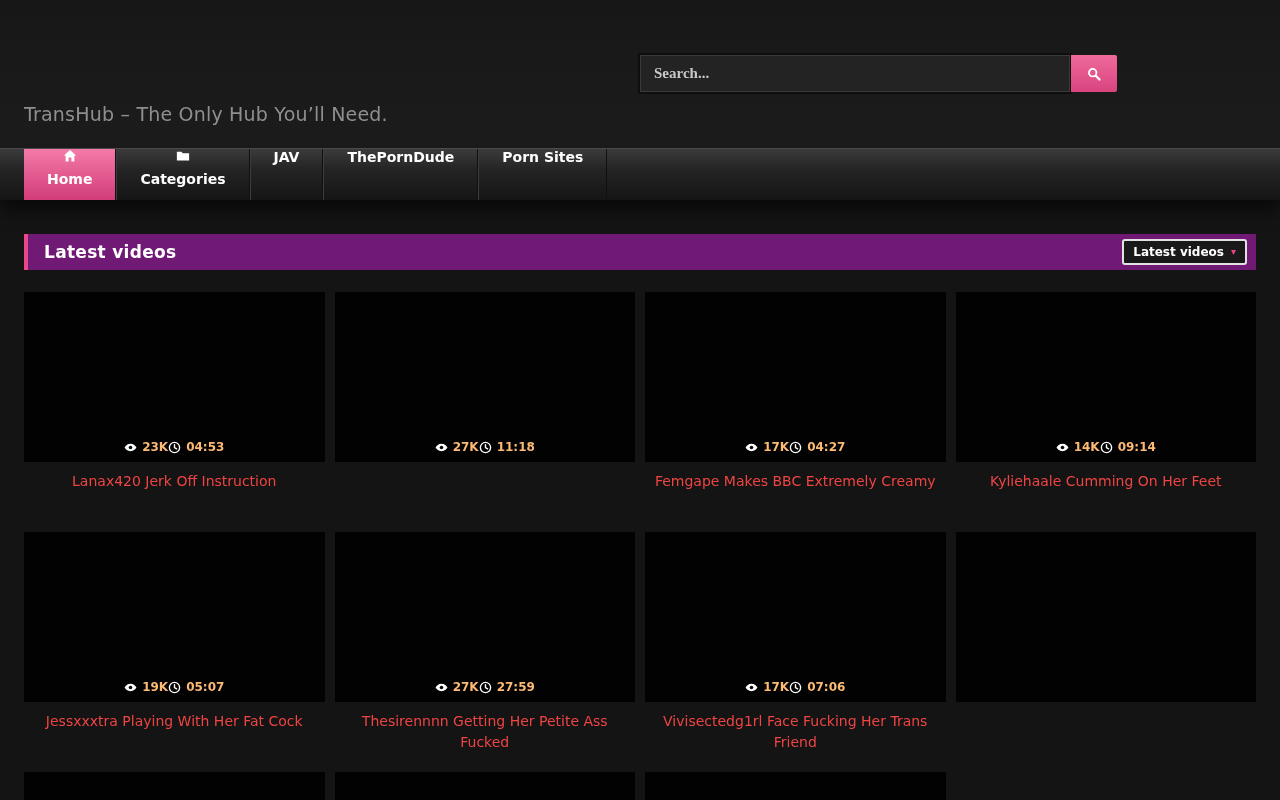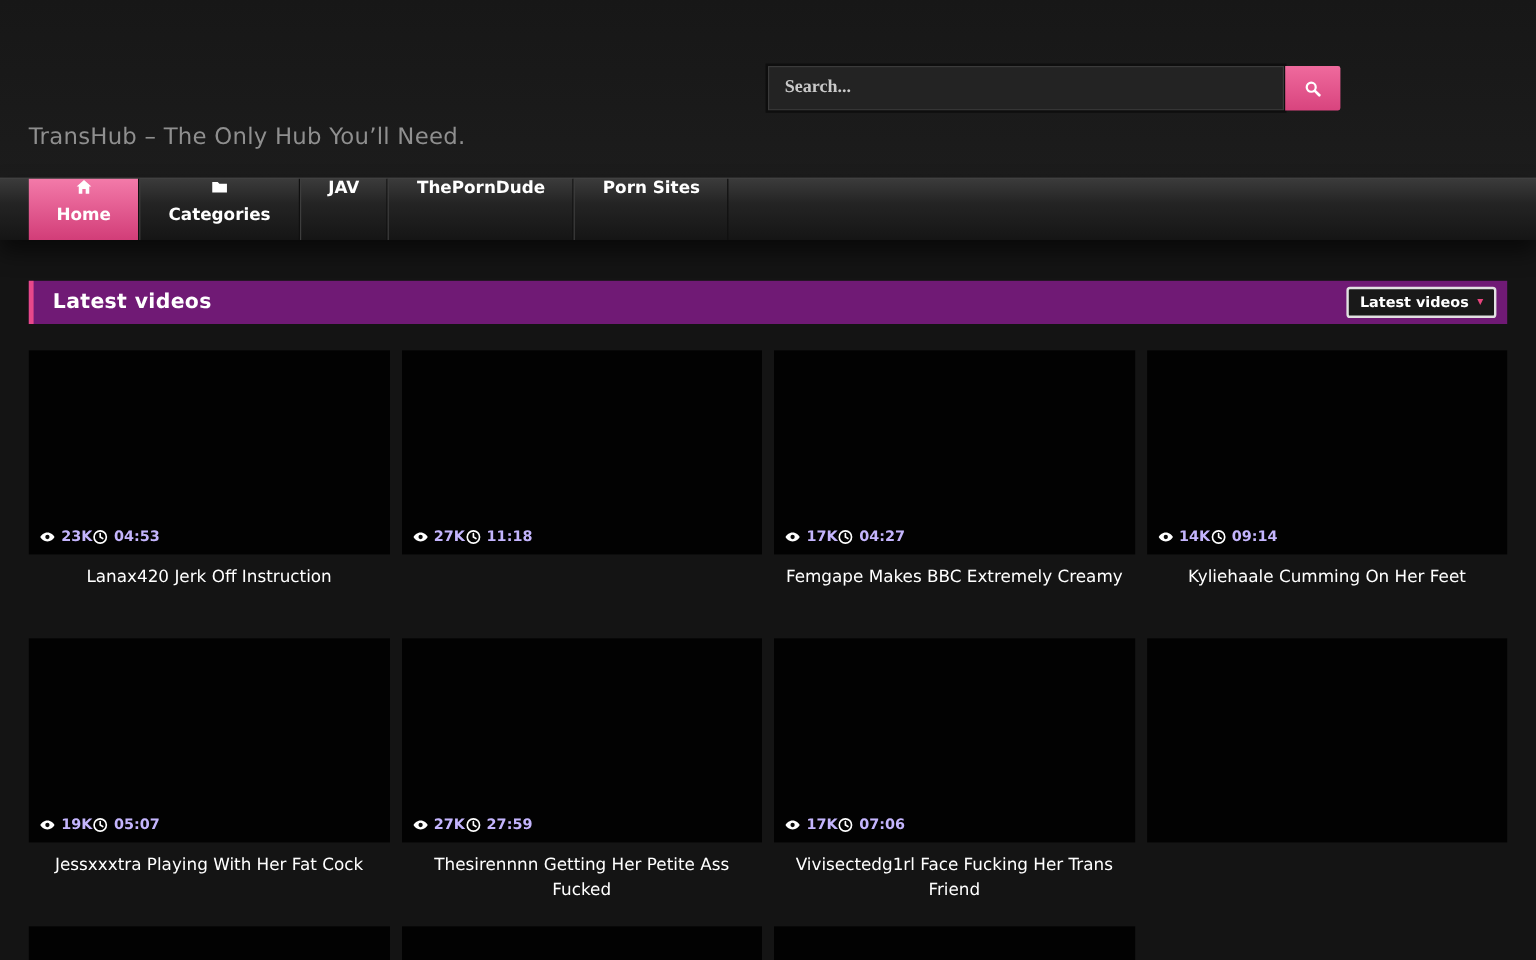--- a/index.html
+++ b/index.html
@@ -121,30 +121,30 @@
   }
   .card { height: 240px; cursor: pointer; }
   .thumb {
     position: relative;
     height: 170px;
     background: #020202;
   }
   .meta {
     position: absolute;
     left: 9px; right: 9px; bottom: 8px;
-    display: flex; justify-content: flex-start; align-items: center;
-    color: #c4b5fd;
+    display: flex; justify-content: center; align-items: center;
+    color: #fdba74;
     font-size: 12px; font-weight: 700;
   }
   .meta .chunk { display: flex; align-items: center; gap: 5px; }
   .micon { width: 13px; height: 13px; }
   .title {
     margin-top: 9px;
     text-align: center;
-    color: #ffffff;
+    color: #ef4444;
     font-size: 14px;
     line-height: 21px;
     padding: 0 4px;
   }
 </style>
 </head>
 <body>
 
 <header class="header">
   <div class="search-bar">

